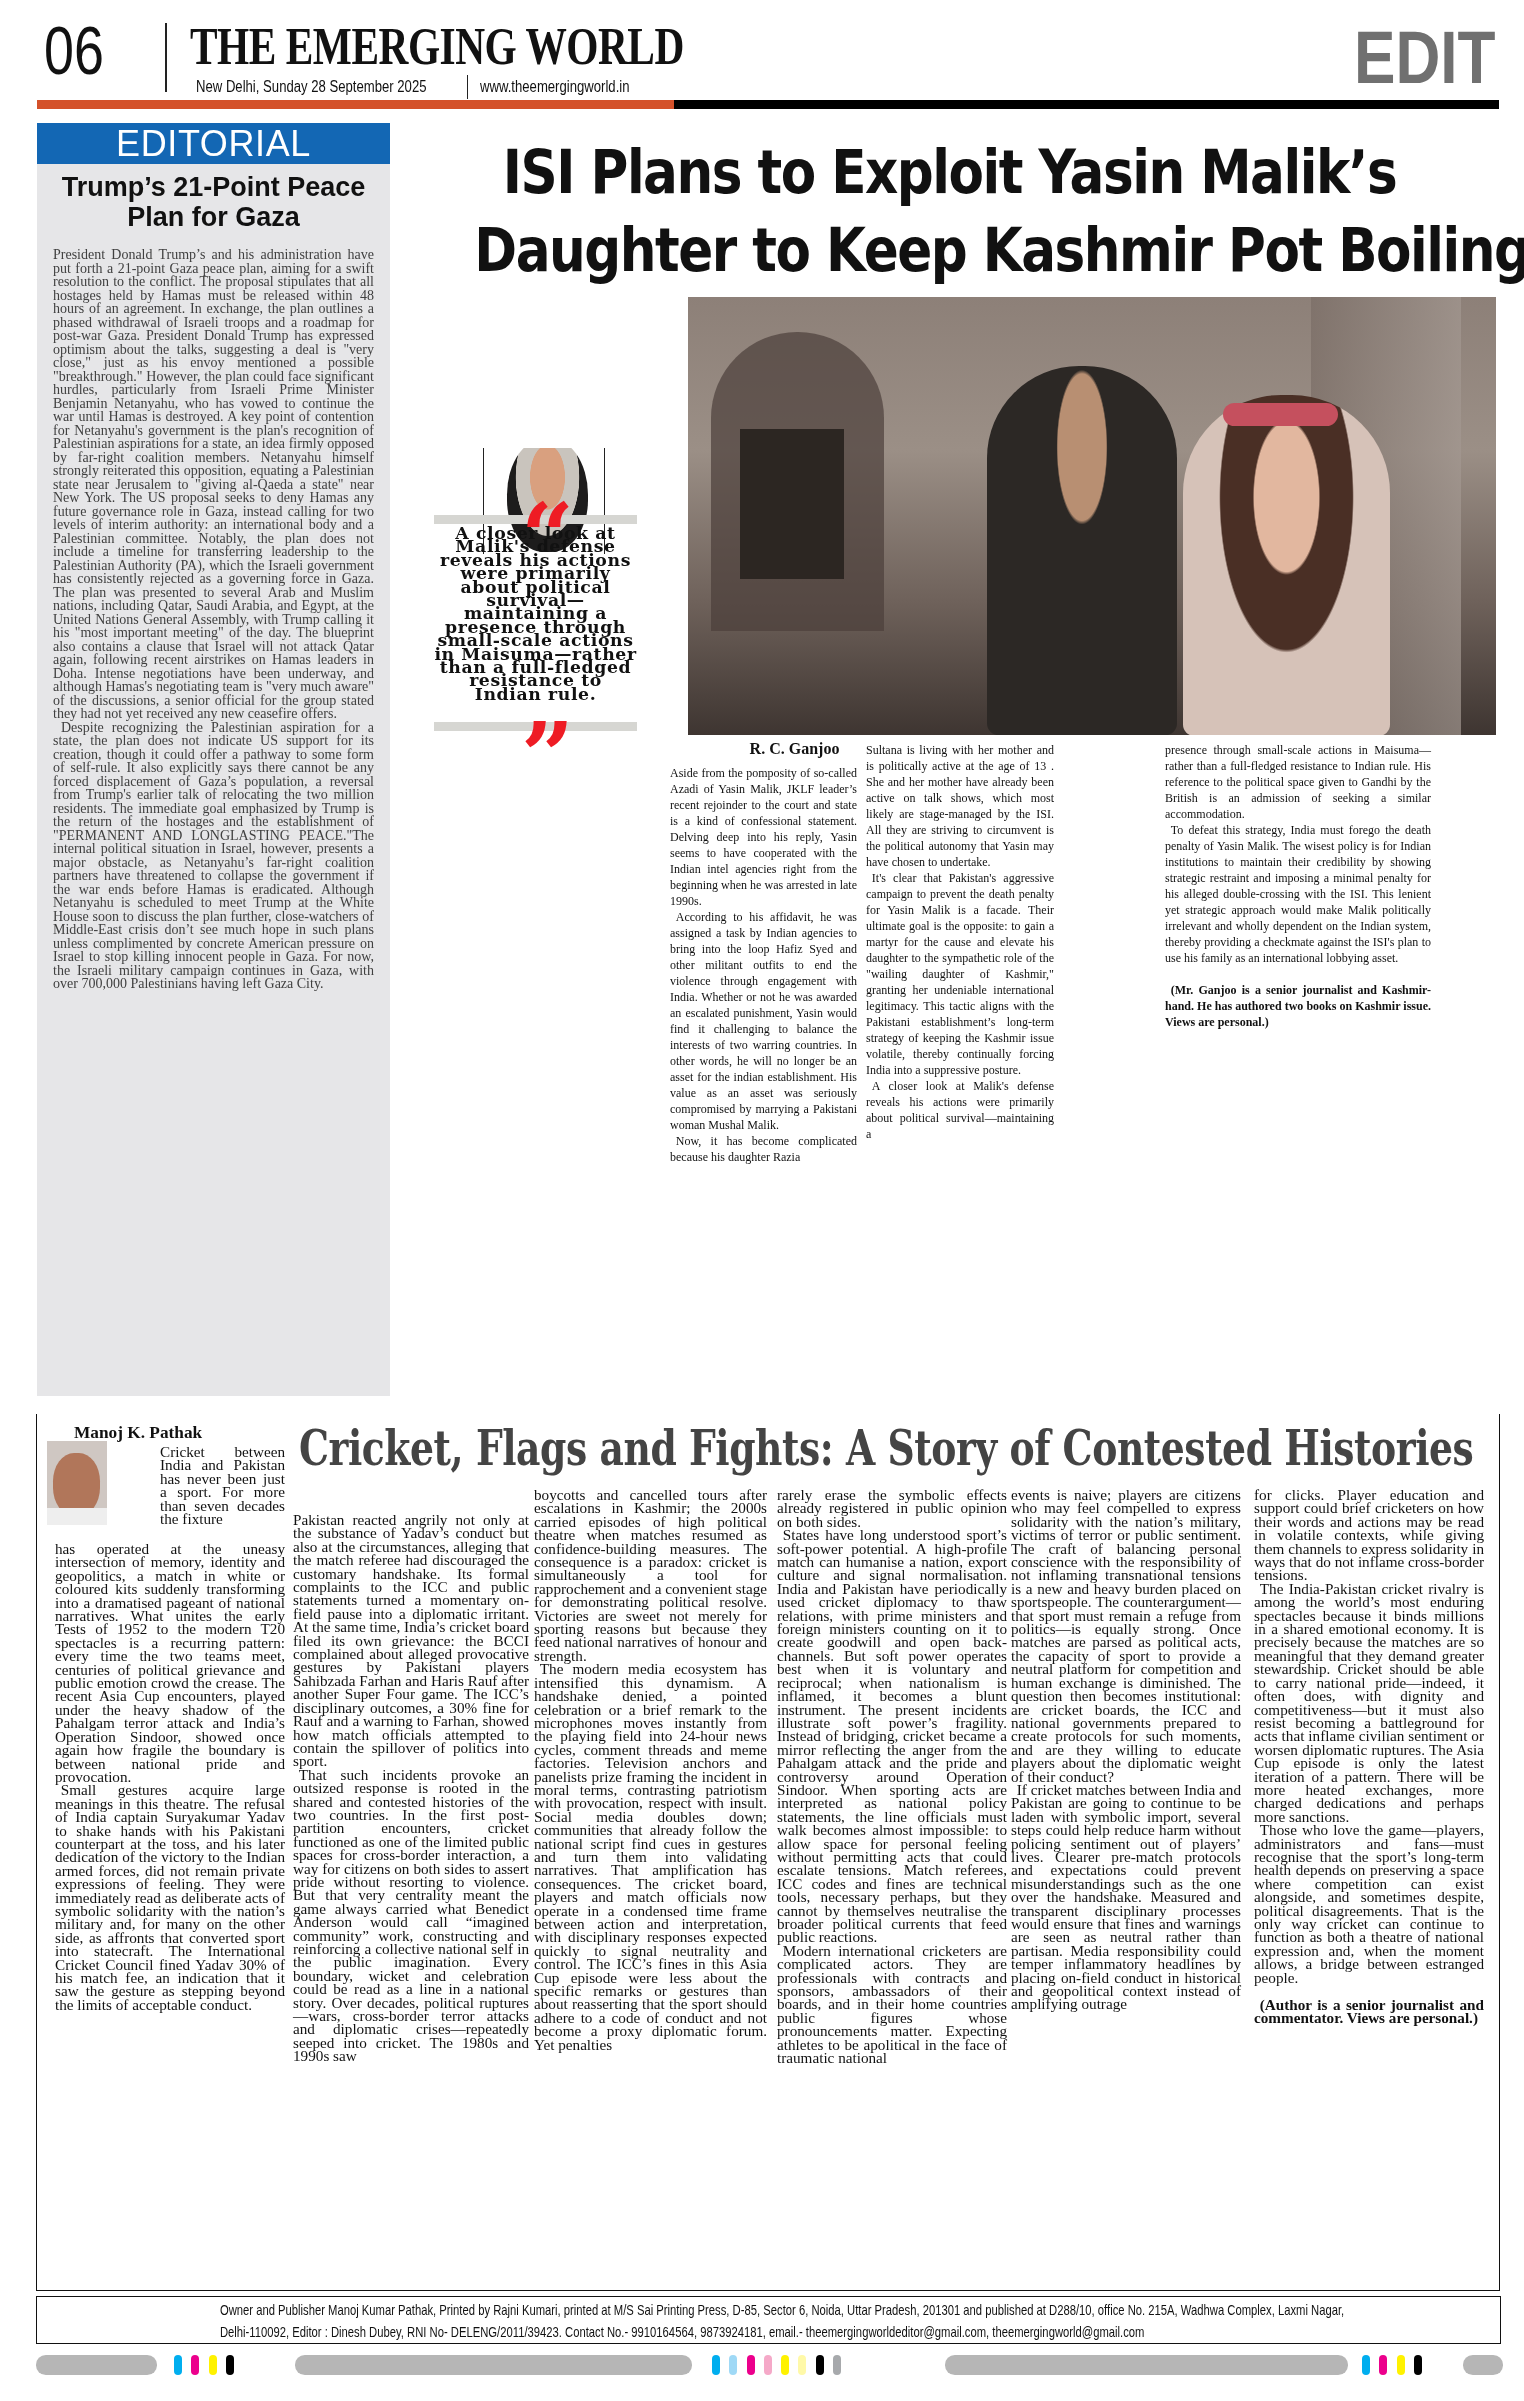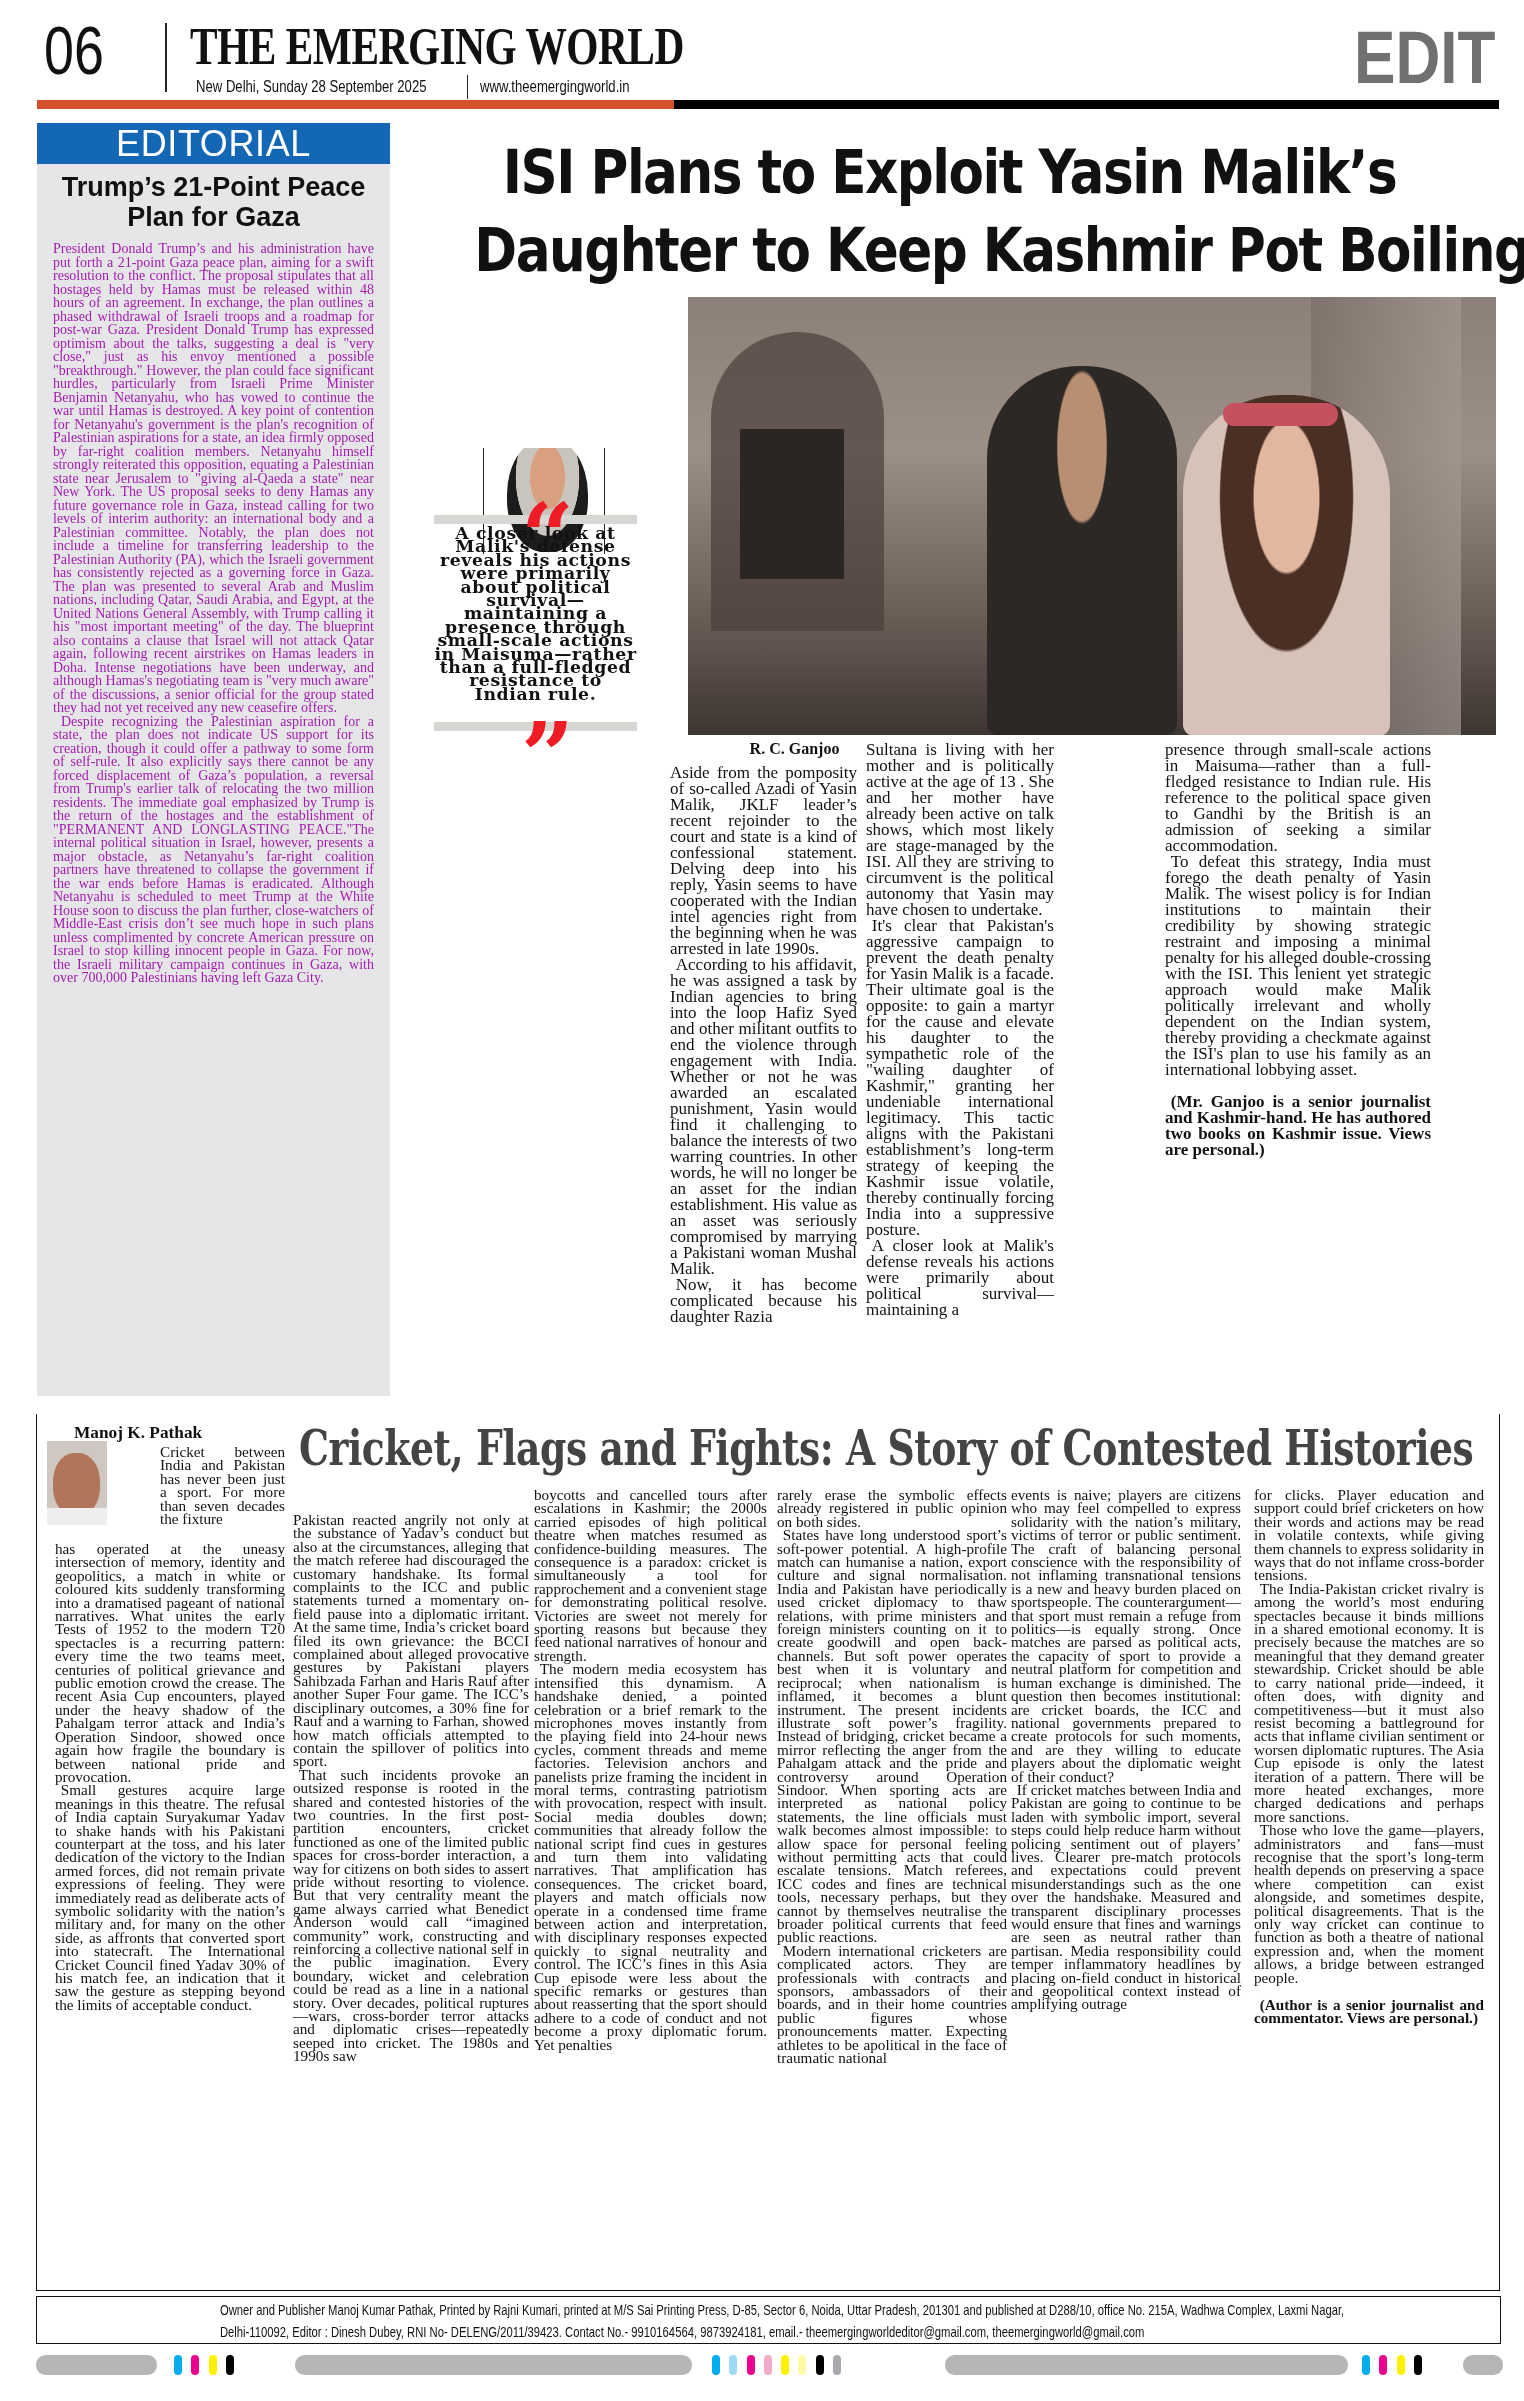--- a/index.html
+++ b/index.html
@@ -15,39 +15,39 @@
   .mast-div2 { position: absolute; left: 467px; top: 75px; width: 1.2px; height: 24px; background: #222; }
   .website { position: absolute; left: 480px; top: 78px; font-family: "Liberation Sans", sans-serif; font-size: 16px; color: #111; white-space: nowrap; transform: scaleX(0.82); transform-origin: left top; }
   .edit-label { position: absolute; right: 29px; top: 21px; font-family: "Liberation Sans", sans-serif; font-weight: bold; font-size: 74px; line-height: 74px; color: #707070; transform: scaleX(0.84); transform-origin: right top; }
   .bar-orange { position: absolute; left: 37px; top: 100px; width: 637px; height: 9.2px; background: #d4512a; }
   .bar-black { position: absolute; left: 674px; top: 100px; width: 825px; height: 9.2px; background: #000; }
 
   
   .editorial { position: absolute; left: 37px; top: 123px; width: 353px; height: 1273px; background: #e6e6e8; }
   .editorial-tag { height: 41px; background: #1367b4; color: #fff; font-family: "Liberation Sans", sans-serif; font-size: 36px; line-height: 41px; text-align: center; letter-spacing: 0.6px; }
   .editorial-title { margin: 8px 14px 4.6px; font-family: "Liberation Sans", sans-serif; font-weight: bold; font-size: 27px; line-height: 30px; text-align: center; color: #111; }
-  .editorial-body { margin: 10px 16px; font-size: 14px; line-height: 13.5px; text-align: justify; color: #a21caf; }
+  .editorial-body { margin: 16px 16px; font-size: 14px; line-height: 13.5px; text-align: justify; color: #404040; }
   .editorial-body p { text-indent: 0; }
   .editorial-body p + p { text-indent: 8px; }
 
   
   .main-headline { position: absolute; left: 397px; top: 133px; width: 1105px; font-family: "DejaVu Sans", sans-serif; font-weight: bold; font-size: 60px; line-height: 78px; text-align: center; color: #111; letter-spacing: -1.7px; transform: scaleX(0.86); transform-origin: center top; white-space: nowrap; }
   .main-headline span { display: block; }
 
   .main-photo { position: absolute; left: 688px; top: 297px; width: 808px; height: 438px; overflow: hidden; background: #6b5e57; }
   .main-photo .wall { position: absolute; left: 0; top: 0; width: 100%; height: 100%; background: linear-gradient(180deg, #8d8078 0%, #9b8f86 35%, #6e615a 70%, #3e3531 100%); }
   .main-photo .arch { position: absolute; left: 23px; top: 35px; width: 173px; height: 299px; border-radius: 86px 86px 0 0; background: #4b3f3a; opacity: .7; }
   .main-photo .window { position: absolute; left: 52px; top: 132px; width: 104px; height: 150px; background: #2c2622; }
   .main-photo .pillar { position: absolute; right: 35px; top: 0; width: 150px; height: 100%; background: linear-gradient(90deg, #7a6d66, #a39891); opacity: .7; }
   .main-photo .man { position: absolute; left: 299px; top: 69px; width: 190px; height: 369px; border-radius: 92px 92px 11.5px 11.5px; background: radial-gradient(ellipse at 50% 22%, #b88f72 0 18%, #2c2825 19% 100%); }
   .main-photo .woman { position: absolute; left: 495px; top: 98px; width: 207px; height: 341px; border-radius: 98px 98px 11.5px 11.5px; background: radial-gradient(ellipse at 50% 30%, #e2b79f 0 22%, #4a2f25 23% 45%, #d6c2b8 46% 100%); }
   .main-photo .glasses { position: absolute; left: 535px; top: 106px; width: 115px; height: 23px; border-radius: 11.5px; background: #c5505e; }
 
   .byline-ganjoo { position: absolute; left: 685px; top: 740px; width: 219px; text-align: center; font-weight: bold; font-size: 16px; }
-  .story-col { position: absolute; font-size: 17px; line-height: 16px; text-align: justify; color: #111; }
+  .story-col { position: absolute; font-size: 12px; line-height: 16px; text-align: justify; color: #111; }
   .story-col p + p { text-indent: 5.8px; }
   .col1 { left: 670px; top: 765px; width: 187px; }
   .col2 { left: 866px; top: 742px; width: 188px; }
   .col3 { left: 1061px; top: 742px; width: 437px; }
   .col3 .inner { margin-left: 104px; width: 266px; }
   .author-note { font-weight: bold; margin-top: 16px; }
 
   
   .pq-photo { position: absolute; left: 483px; top: 448px; width: 122px; height: 106px; overflow: hidden; border-left: 1.7px solid #222; border-right: 1.7px solid #222; }
   .pq-photo .face { position: absolute; left: 23px; top: -11.5px; width: 81px; height: 115px; border-radius: 50% 50% 45% 45%; background: radial-gradient(ellipse at 50% 35%, #d9a07f 0 30%, #c9c4bd 31% 55%, #1d1c1c 56% 100%); }

